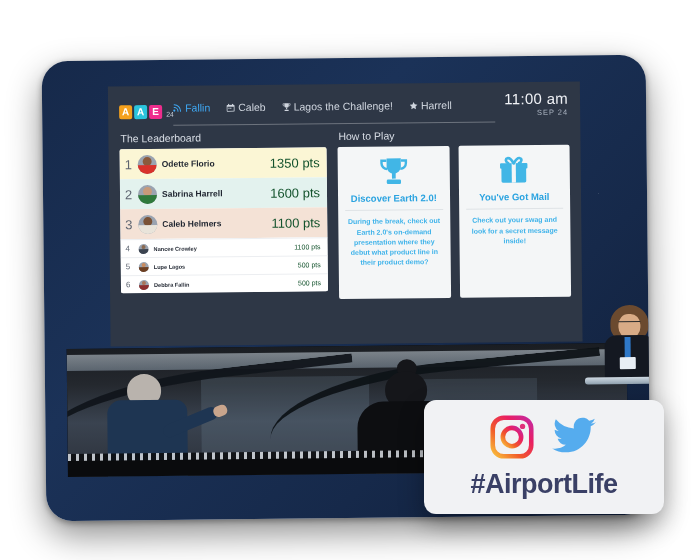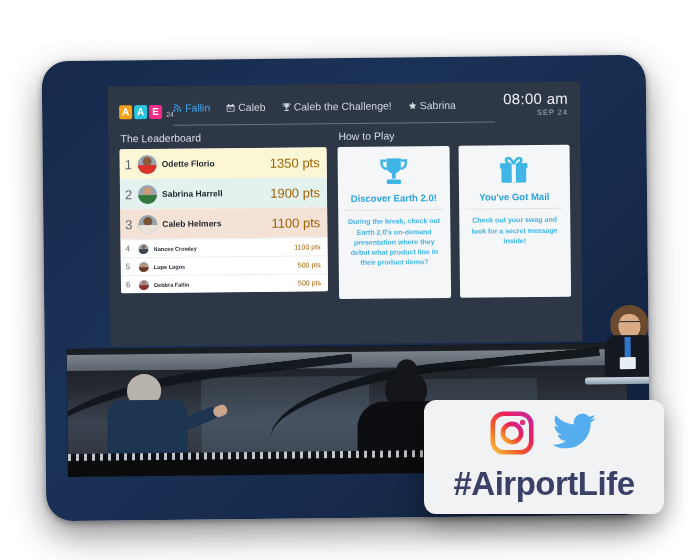--- a/index.html
+++ b/index.html
@@ -124,21 +124,21 @@
   }
   .row.top .av{width:19px;height:19px;}
   .row.small .av{width:10px;height:10px;}
   .av i{position:absolute;left:0;right:0;bottom:0;height:45%;display:block;}
   .av b{position:absolute;left:26%;top:12%;width:48%;height:48%;border-radius:50%;display:block;}
   .nm{
     color:#1f2530;font-weight:bold;flex:1;white-space:nowrap;overflow:hidden;
   }
   .row.top .nm{font-size:8.5px;}
   .row.small .nm{font-size:5.6px;}
-  .pts{color:#a16207;white-space:nowrap;}
+  .pts{color:#14532d;white-space:nowrap;}
   .row.top .pts{font-size:13px;}
   .row.small .pts{font-size:7px;}
 
   
   .cards{display:flex;gap:9px;}
   .card{
     background:#f4f6f7;border-radius:2px;
     flex:1;padding:8px 7px 9px;box-sizing:border-box;
     text-align:center;min-height:152px;
   }
@@ -189,21 +189,21 @@
   
   #hashcard{
     position:absolute;left:424px;top:400px;width:240px;height:114px;
     background:#f1f2f4;border-radius:12px;
     box-shadow:0 10px 26px rgba(0,0,0,.32);
     z-index:6;
     display:flex;flex-direction:column;align-items:center;justify-content:center;
   }
   .socials{display:flex;align-items:center;gap:18px;margin-bottom:6px;}
   .hashtxt{
-    font-size:33px;font-weight:bold;color:#3a4066;letter-spacing:-0.5px;
+    font-size:27px;font-weight:bold;color:#3a4066;letter-spacing:-0.5px;
   }
 </style>
 </head>
 <body>
 
 <div id="device">
 
   <div id="screen">
 
     <div class="header">
@@ -244,38 +244,38 @@
 
         <div class="item">
           <span>
             <svg width="9" height="9" viewBox="0 0 16 16">
                 <path d="M4 1h8v4.2a4 4 0 0 1-8 0V1z" fill="#cfd5de"></path>
                 <path d="M3.9 2.1H1.6v1.3A2.9 2.9 0 0 0 4.4 6.3M12.1 2.1h2.3v1.3a2.9 2.9 0 0 1-2.8 2.9" stroke="#cfd5de" stroke-width="1.2" fill="none"></path>
                 <rect x="7" y="9" width="2" height="3" fill="#cfd5de"></rect>
                 <rect x="4.3" y="12.6" width="7.4" height="2.2" rx=".6" fill="#cfd5de"></rect>
               </svg>
           </span>
-          <span>Caleb the Challenge!</span>
+          <span>Lagos the Challenge!</span>
         </div>
 
         <div class="item">
           <span>
             <svg width="9" height="9" viewBox="0 0 16 16">
                 <path d="M8 1.2l2.1 4.3 4.7.7-3.4 3.3.8 4.7L8 11.9l-4.2 2.3.8-4.7L1.2 6.2l4.7-.7z" fill="#cfd5de"></path>
               </svg>
           </span>
-          <span>Sabrina</span>
+          <span>Harrell</span>
         </div>
 
       </div>
 
       <div class="navrule"></div>
 
       <div class="clock">
-        <div class="t">08:00 am</div>
+        <div class="t">11:00 am</div>
         <div class="d">SEP 24</div>
       </div>
     </div>
 
     <div class="body">
 
       <div class="col-left">
         <div class="sect-title">The Leaderboard</div>
 
         <div class="board">
@@ -290,21 +290,21 @@
             <span class="pts">1350 pts</span>
           </div>
 
           <div class="row top r2">
             <span class="rank">2</span>
             <span class="av">
                 <b style="background:#c79a7a"></b>
                 <i style="background:#2f7a3c"></i>
               </span>
             <span class="nm">Sabrina Harrell</span>
-            <span class="pts">1900 pts</span>
+            <span class="pts">1600 pts</span>
           </div>
 
           <div class="row top r3">
             <span class="rank">3</span>
             <span class="av">
                 <b style="background:#7a5236"></b>
                 <i style="background:#e9e4da"></i>
               </span>
             <span class="nm">Caleb Helmers</span>
             <span class="pts">1100 pts</span>

